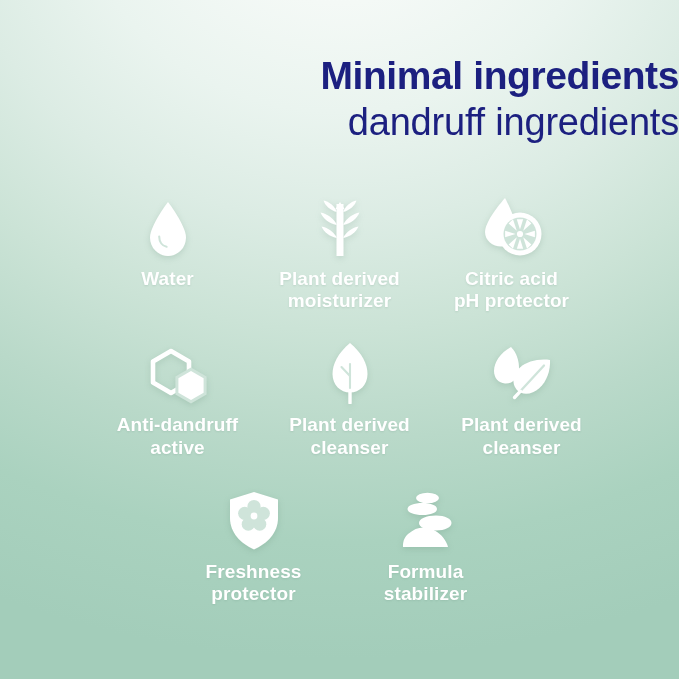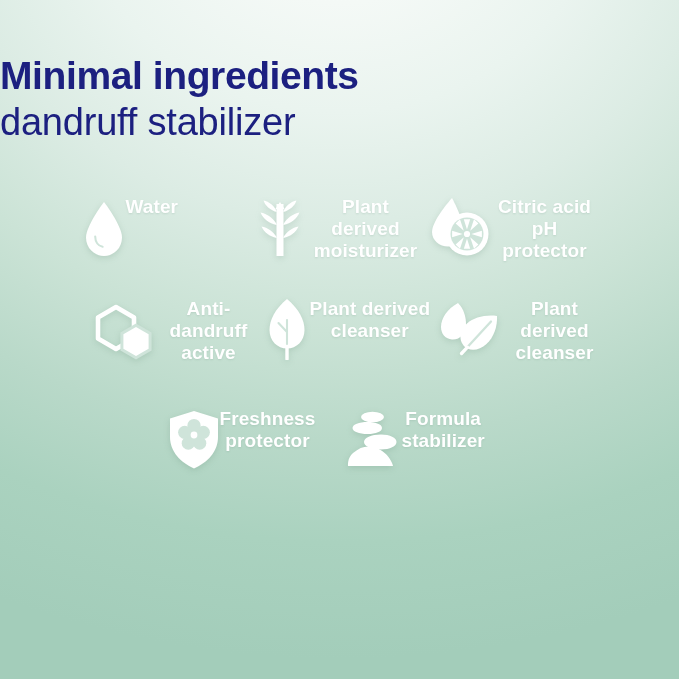--- a/index.html
+++ b/index.html
@@ -31,21 +31,21 @@
         #a3cdba 100%);
     overflow: hidden;
   }
 
   
   .heading-block {
     position: absolute;
     top: 56px;
     left: 0;
     width: 679px;
-    text-align: left;
+    text-align: right;
     line-height: 1;
   }
   .heading-line1 {
     display: block;
     font-size: 39px;
     font-weight: bold;
     letter-spacing: -0.4px;
     color: #1c2080;
     margin-bottom: 8px;
   }
@@ -63,26 +63,26 @@
     top: 196px;
     left: 0;
     width: 679px;
   }
   .ing-row {
     display: flex;
     justify-content: center;
     align-items: flex-start;
   }
   .ing-row.row-1 { margin-bottom: 30px; }
-  .ing-row.row-2 { margin-bottom: 38px; padding-left: 20px; }
+  .ing-row.row-2 { margin-bottom: 30px; padding-left: 20px; }
 
   .ing-item {
     width: 172px;
     display: flex;
-    flex-direction: row;
+    flex-direction: column;
   }
   .ing-icon {
     height: 62px;
     display: flex;
     align-items: flex-end;
     justify-content: center;
     margin-bottom: 10px;
   }
   .ing-icon svg {
     display: block;
@@ -99,21 +99,21 @@
     white-space: pre-line;
   }
 </style>
 </head>
 <body>
 
 <div id="infographic">
 
   <div class="heading-block">
     <span class="heading-line1">Minimal ingredients</span>
-    <span class="heading-line2">dandruff stabilizer</span>
+    <span class="heading-line2">dandruff ingredients</span>
   </div>
 
   <div class="ingredients">
 
     <div class="ing-row row-1">
 
       <div class="ing-item">
         <span class="ing-icon">
           <svg width="44" height="58" viewBox="0 0 44 58">
             <path d="M22 2 C22 2 4 25.5 4 37.5 C4 47.8 12.0 56 22 56 C32.0 56 40 47.8 40 37.5 C40 25.5 22 2 22 2 Z" fill="#ffffff"></path>

